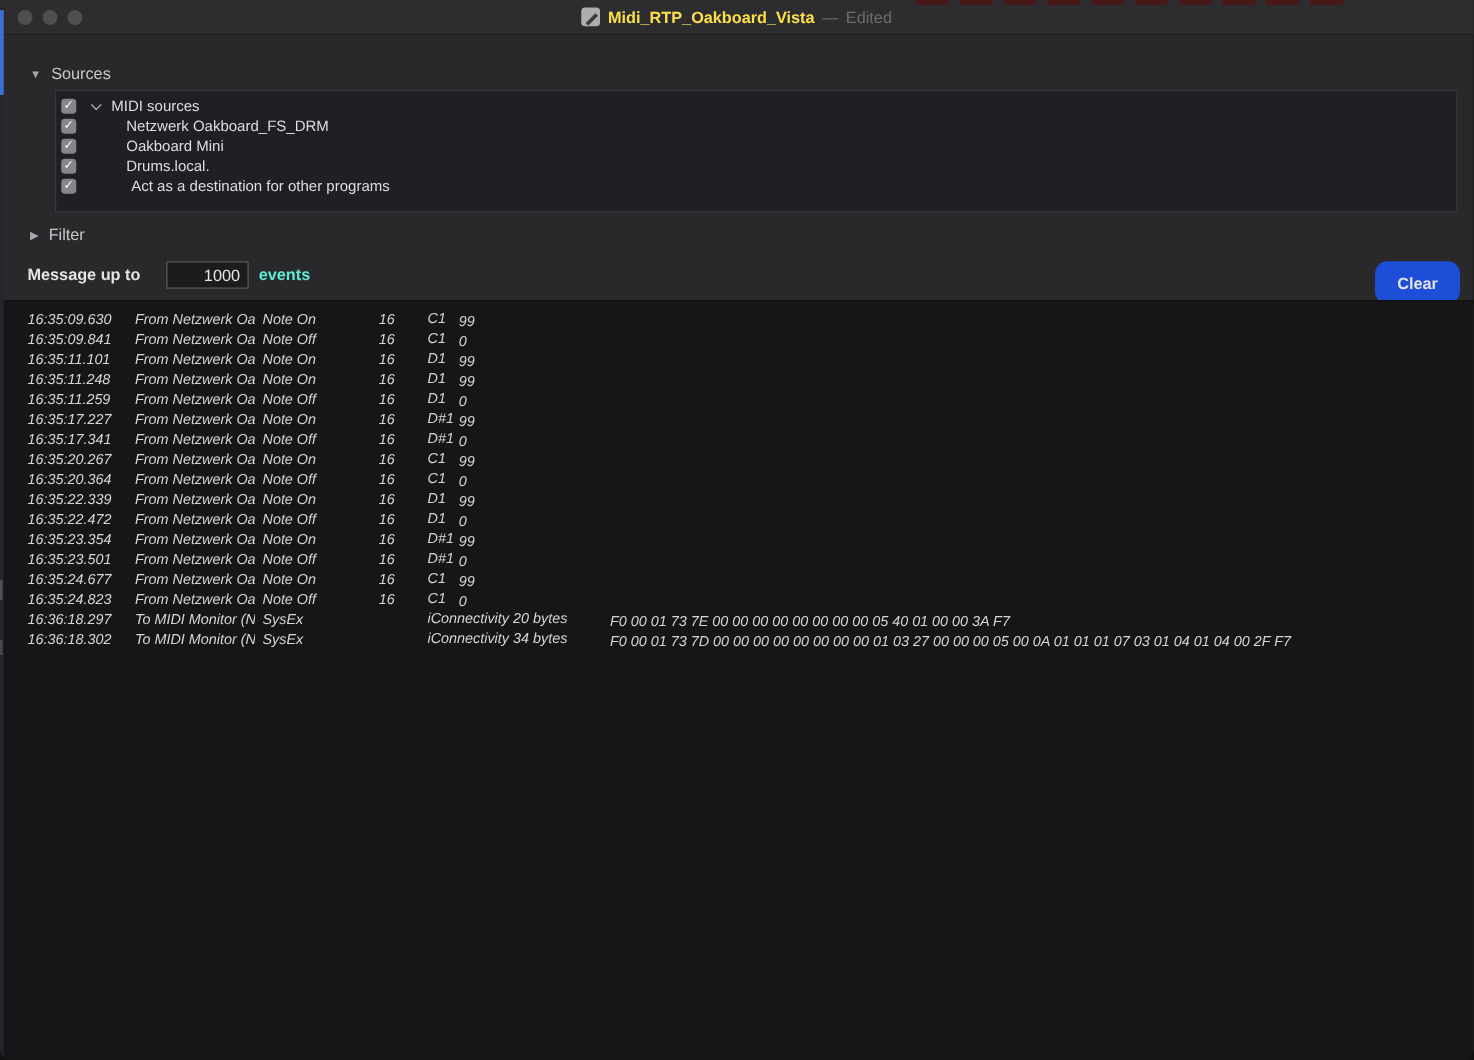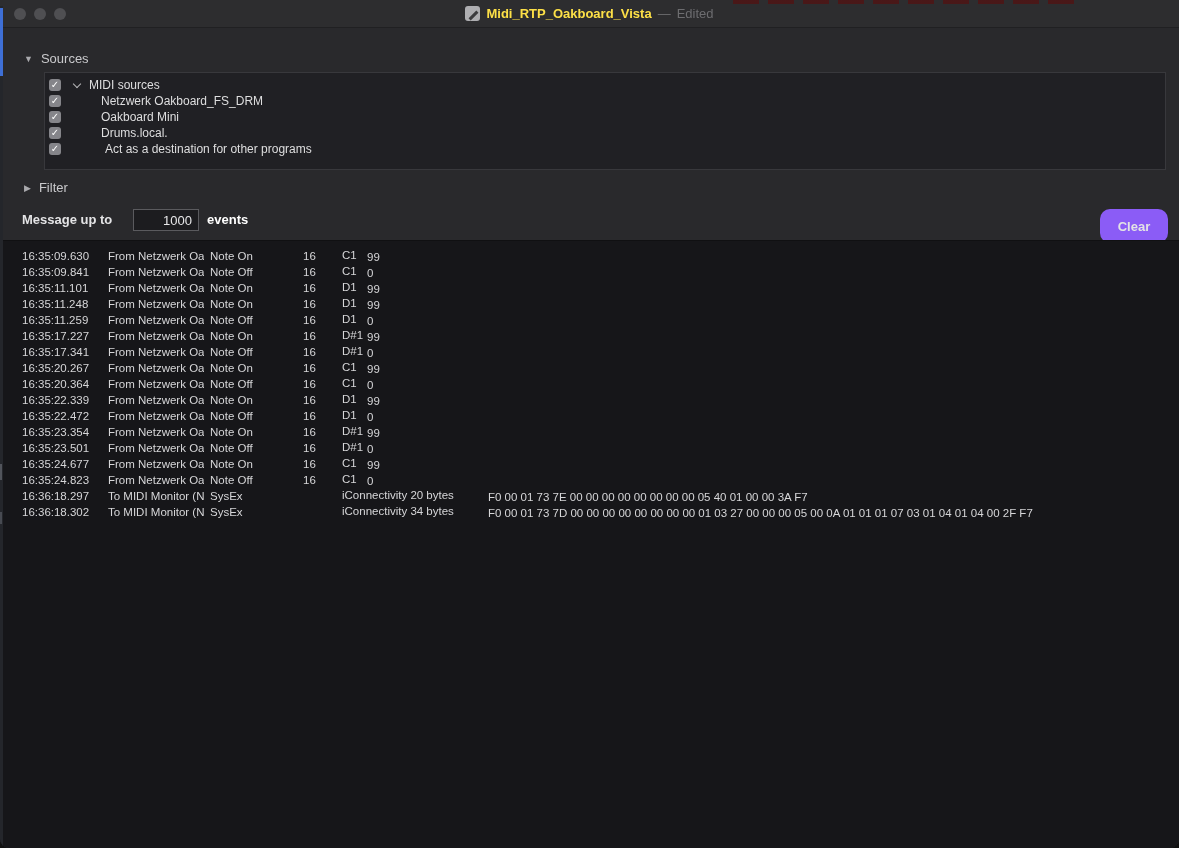--- a/index.html
+++ b/index.html
@@ -50,42 +50,42 @@
   .src-row.indent-0.has-chev .lbl{margin-left:8px;}
   .src-row.indent-1 .lbl{margin-left:20px;}
   
   .remember-row{position:absolute;left:0;top:206px;width:100%;height:28px;}
   .remember-label{position:absolute;left:22px;top:6px;font-size:13px;font-weight:600;color:#e4e4e6;}
   .remember-input{
     position:absolute;left:133px;top:3px;width:66px;height:22px;background:#1c1c1f;
     border:1px solid #5a5a5e;color:#e6e6e8;font-size:13px;text-align:right;
     padding:0 6px;font-family:"Liberation Sans",sans-serif;
   }
-  .events-label{position:absolute;left:207px;top:6px;font-size:13px;font-weight:600;color:#ffffff;}
+  .events-label{position:absolute;left:207px;top:6px;font-size:13px;font-weight:600;color:#5eead4;}
   .clear-btn{
-    position:absolute;right:11px;top:3px;width:68px;height:34px;background:#8b5cf6;
+    position:absolute;right:11px;top:3px;width:68px;height:34px;background:#1d4ed8;
     border:none;border-radius:10px;color:#e3e3e5;font-size:13px;font-weight:600;
     font-family:"Liberation Sans",sans-serif;
   }
   
   .event-table{
     position:absolute;left:0;top:240px;width:100%;height:608px;background:#161619;
     border-top:1px solid #101012;
   }
   .thead{display:flex;height:25px;align-items:center;background:#18181b;border-bottom:1px solid #454548;}
   .hc{font-size:11.5px;font-weight:bold;color:#ededef;height:17px;line-height:17px;
       border-right:1px solid #4a4a4d;white-space:nowrap;overflow:hidden;}
   .hc:last-child{border-right:none;}
   .c-time{flex:0 0 100px;padding-left:22px;}
   .c-source{flex:0 0 104px;padding-left:8px;}
   .c-message{flex:0 0 93px;padding-left:6px;}
   .c-ch{flex:0 0 39px;padding-left:6px;}
   .c-data{flex:1 1 auto;padding-left:6px;}
   .tbody{padding-top:7px;}
-  .trow{height:16px;display:flex;align-items:center;font-size:11.5px;color:#d6d6d8;white-space:nowrap;}
+  .trow{height:16px;display:flex;align-items:center;font-size:11.5px;color:#d6d6d8;white-space:nowrap;font-style:italic;}
   .trow span{overflow:hidden;}
   .trow .c-source{overflow:hidden;}
   .d1{display:inline-block;}
   .trow.note .d1{width:25px;}
   .trow.sysex .d1{width:146px;}
 </style>
 </head>
 <body>
 
 <div class="canvas">

